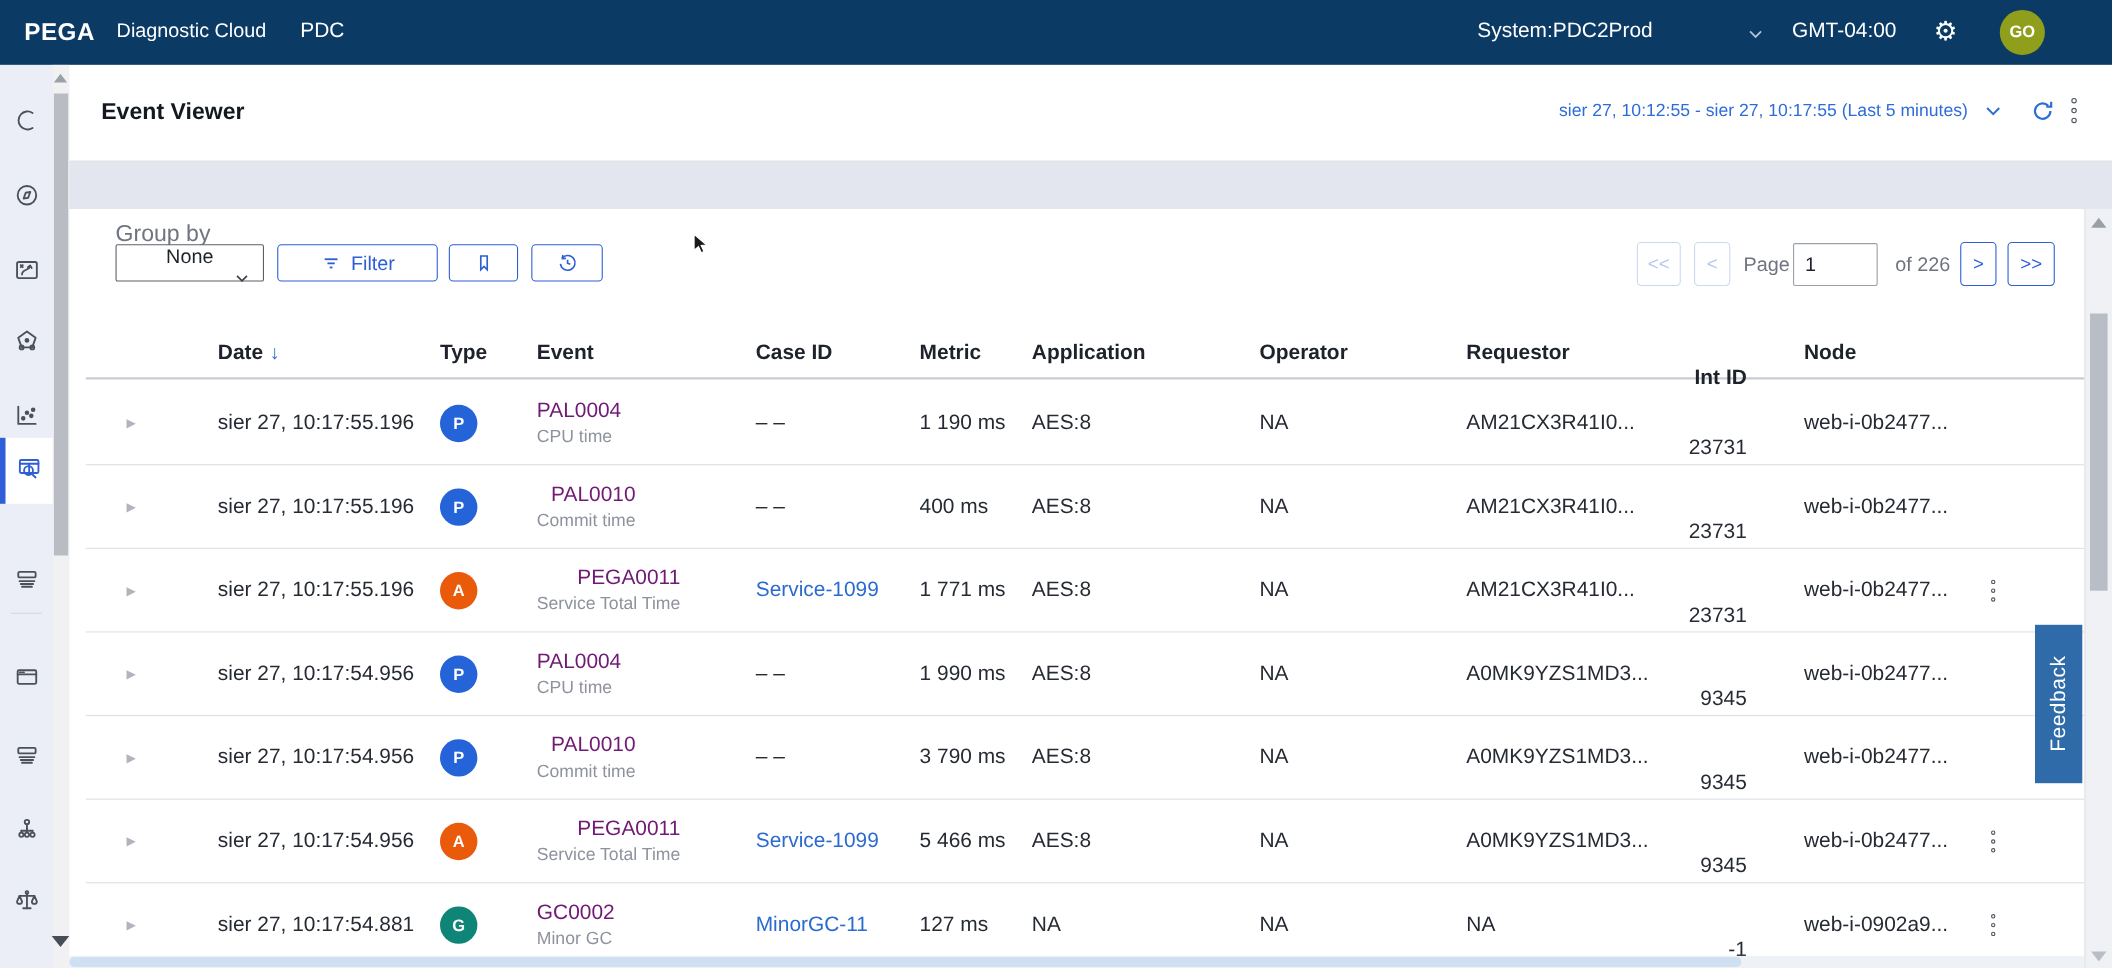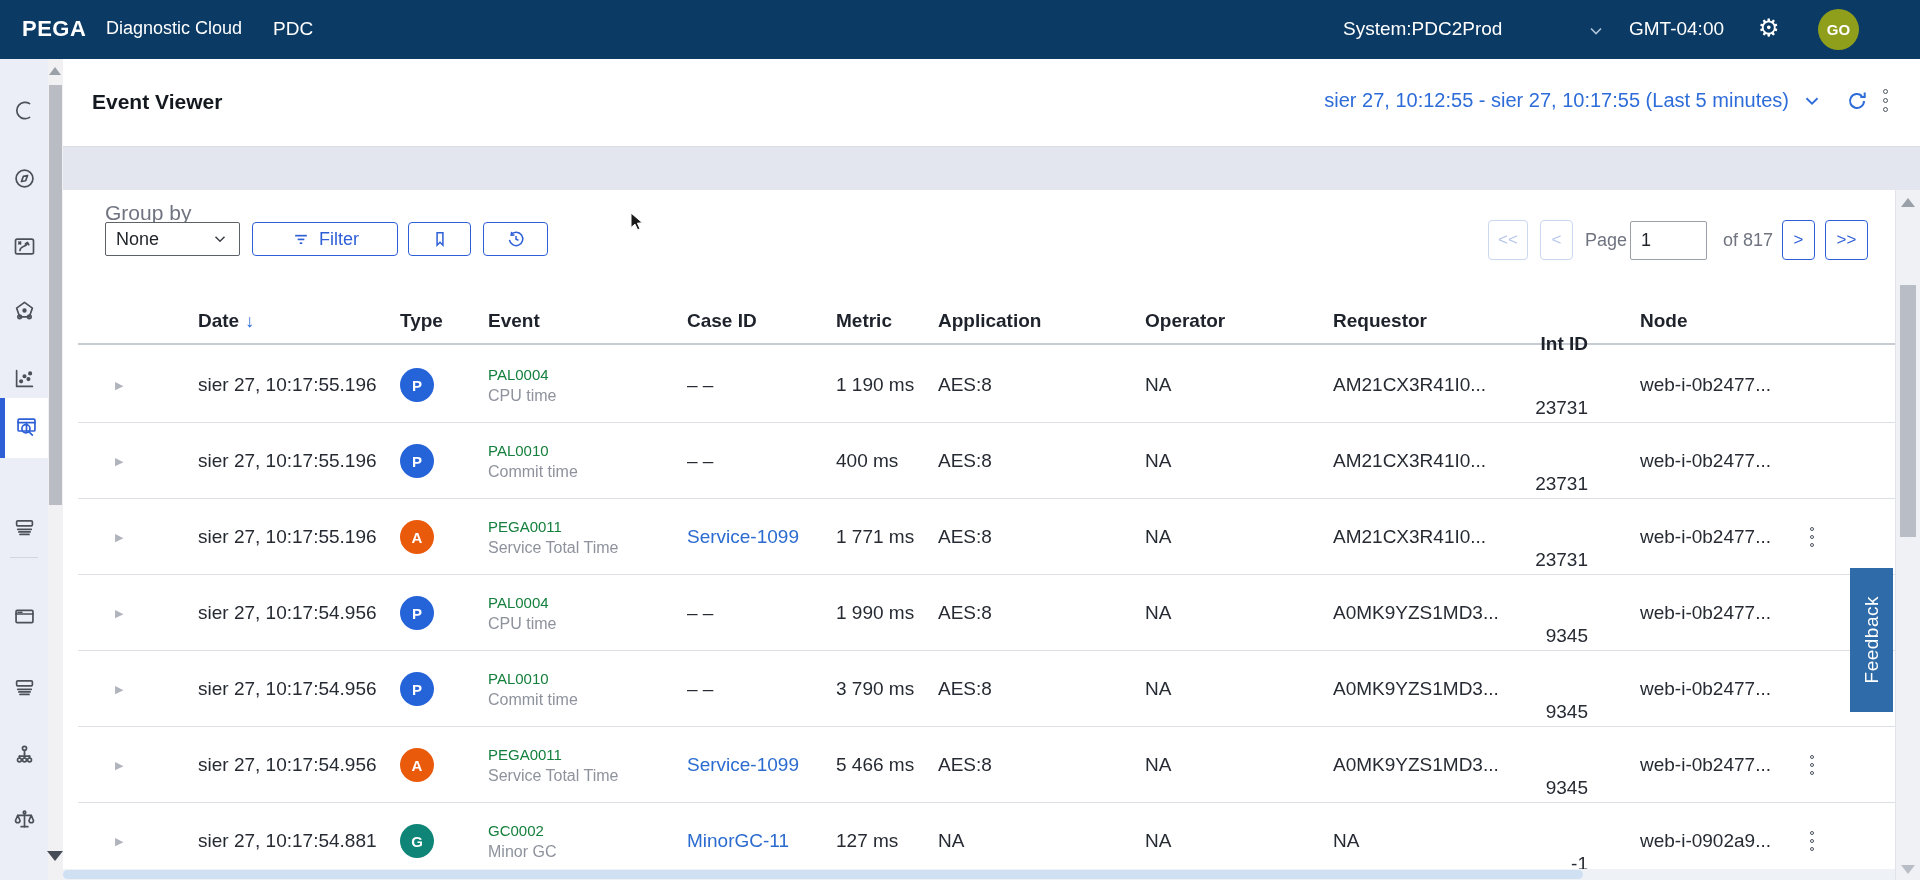--- a/index.html
+++ b/index.html
@@ -30,31 +30,31 @@
   .side-divider { position:absolute; left:10px; width:28px; height:1px; background:#d3d6de; }
   #side-scroll { position:absolute; left:48px; top:0; width:15px; height:821px; background:#f1f1f4; }
   #side-scroll .thumb { position:absolute; left:1px; top:26px; width:13px; height:420px; background:#b9bcc3; }
   .tri-up { width:0; height:0; border-left:6px solid transparent; border-right:6px solid transparent; border-bottom:8px solid #9aa0a8; position:absolute; left:1px; top:8px;}
   .tri-down-dark { width:0; height:0; border-left:8px solid transparent; border-right:8px solid transparent; border-top:10px solid #464d57; position:absolute; left:-1px; top:792px;}
   
   #main { position:absolute; left:63px; top:59px; width:1857px; height:821px; }
   #page-header { position:absolute; left:0; top:0; width:1857px; height:88px; background:#fff; border-bottom:1px solid #d8dbe2; }
   #page-title { position:absolute; left:29px; top:31px; font-size:21px; font-weight:bold; color:#14181f; }
   #header-controls { position:absolute; right:30px; top:28px; display:flex; align-items:center; gap:12px; }
-  #date-range { font-size:20px; color:var(--headerlink); cursor:pointer; }
+  #date-range { font-size:16px; color:var(--headerlink); cursor:pointer; }
   .chev-blue { width:22px; height:22px; color:var(--headerlink); cursor:pointer; }
   #refresh-btn { width:24px; height:24px; color:var(--headerlink); margin-left:10px; cursor:pointer; }
   .kebab { display:flex; flex-direction:column; gap:4px; cursor:pointer; padding:2px; }
   .kebab i { width:5px; height:5px; border:1.4px solid #4d5460; border-radius:50%; display:block; }
   
   #card { position:absolute; left:0; top:131px; width:1832px; height:690px; background:#fff; }
   #groupby-label { position:absolute; left:42px; top:11px; font-size:21px; color:#6f7480; }
   #groupby-select { position:absolute; left:42px; top:32px; width:135px; height:34px; border:1px solid #5d6269;
     border-radius:2px; background:#fff; font-size:18px; color:#1e2329; display:flex; align-items:center;
-    padding:0 10px; cursor:pointer; }
+    padding:0 10px; cursor:pointer;flex-direction:column; }
   #groupby-select .sel-chev { margin-left:auto; width:18px; height:18px; color:#3a3f46; }
   .toolbtn { position:absolute; top:32px; height:34px; border:1.5px solid var(--accent); border-radius:4px;
     background:#fff; color:var(--accent); font-size:18px; display:flex; align-items:center; justify-content:center;
     gap:8px; cursor:pointer; }
   #filter-btn { left:189px; width:146px; }
   #bookmark-btn { left:345px; width:63px; }
   #history-btn { left:420px; width:65px; }
   .toolbtn svg { width:20px; height:20px; }
   
   .pagebtn { position:absolute; top:30px; height:40px; border:1px solid var(--accent); border-radius:4px;
@@ -77,21 +77,21 @@
   .c-case { left:624px; } .c-metric { left:773px; } .c-app { left:875px; } .c-operator { left:1082px; }
   .c-requestor { left:1270px; } .c-intid { left:1425px; width:100px; text-align:right;margin-top:23px; } .c-node { left:1577px; }
   .c-menu { left:1745px; }
   #rows { position:absolute; left:0; top:157px; width:1832px; }
   .row { position:relative; height:76px; }
   .row .bline { position:absolute; left:15px; right:0; bottom:0; height:1px; background:#dcdfe6; }
   .cell { position:absolute; top:50%; transform:translateY(-50%); font-size:19px; color:#262b33; white-space:nowrap; }
   .caret { font-size:11px; color:#b0b4bc; cursor:pointer; }
   .badge { width:34px; height:34px; border-radius:50%; color:#fff; font-size:15px; font-weight:bold;
     display:flex; align-items:center; justify-content:center; }
-  .event-title { font-size:15px; color:#15803d; }
+  .event-title { font-size:19px; color:#701a75;text-align:right; }
   .event-sub { font-size:16px; color:#8d929c; margin-top:4px; }
   a.link, .link { color:var(--link); text-decoration:none; cursor:pointer; }
   .row .kebab i { width:4px; height:4px; border-width:1.2px; }
   
   #vscroll { position:absolute; left:1832px; top:131px; width:25px; height:690px; background:#f0f1f4; border-left:1px solid #e2e3e8; }
   #vscroll .up { position:absolute; left:5px; top:8px; width:0; height:0; border-left:7px solid transparent; border-right:7px solid transparent; border-bottom:9px solid #9aa0a8; }
   #vscroll .down { position:absolute; left:5px; bottom:6px; width:0; height:0; border-left:7px solid transparent; border-right:7px solid transparent; border-top:9px solid #b9bdc5; }
   #vscroll .thumb { position:absolute; left:4px; top:95px; width:16px; height:252px; background:#b9bdc5; }
   #hscroll { position:absolute; left:0; bottom:0; width:1832px; height:11px; background:#eef1f6; }
   #hscroll .thumb { position:absolute; left:0; top:1px; height:9px; width:1520px; background:#cfe0f2; border-radius:5px; }
@@ -279,21 +279,21 @@
         <path d="M6 6.8A8 8 0 1 1 4.2 13"></path>
           <polyline points="6.8 3.4 6.3 7.3 10.2 7.1"></polyline>
         <polyline points="12 8.5 12 12.3 15 13.5"></polyline>
       </svg>
     </div>
 
     <div id="pg-first" class="pagebtn disabled">&lt;&lt;</div>
     <div id="pg-prev" class="pagebtn disabled">&lt;</div>
     <span id="pg-label">Page</span>
     <input id="pg-input" value="1" style="">
-    <span id="pg-total">of 817</span>
+    <span id="pg-total">of 226</span>
     <div id="pg-next" class="pagebtn">&gt;</div>
     <div id="pg-last" class="pagebtn">&gt;&gt;</div>
 
     <div id="thead">
         <div class="hline"></div>
         <span class="th c-date">Date<span class="sort-arrow">↓</span></span>
         <span class="th c-type">Type</span>
         <span class="th c-event">Event</span>
         <span class="th c-case">Case ID</span>
         <span class="th c-metric">Metric</span>

